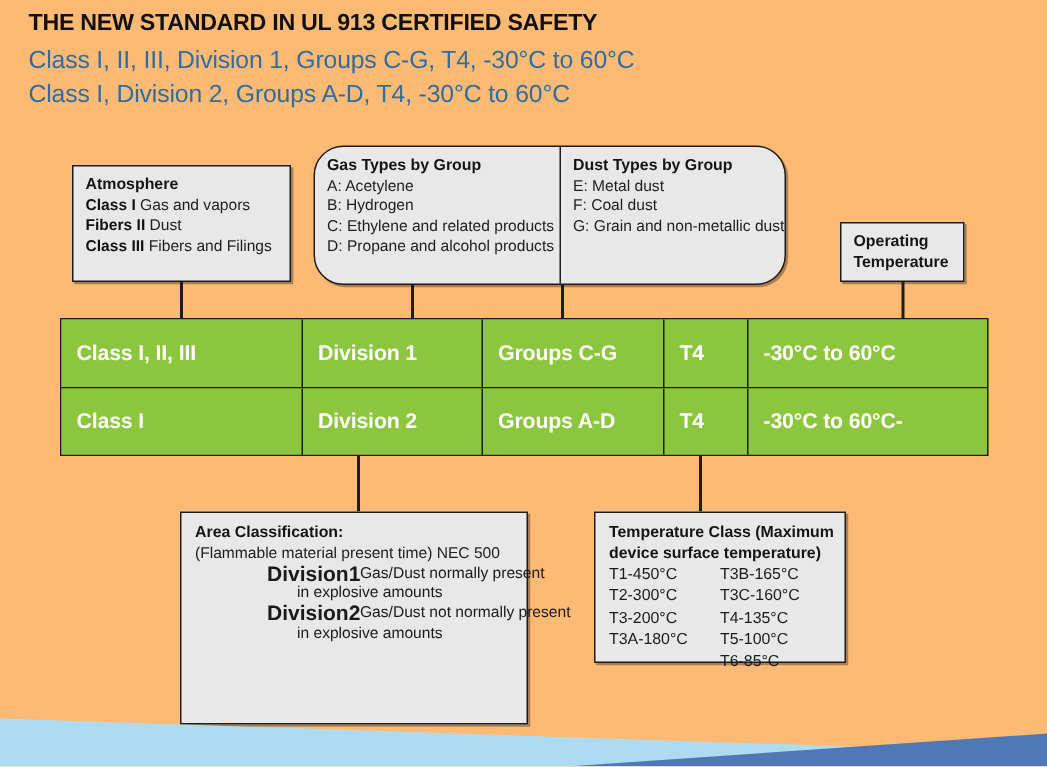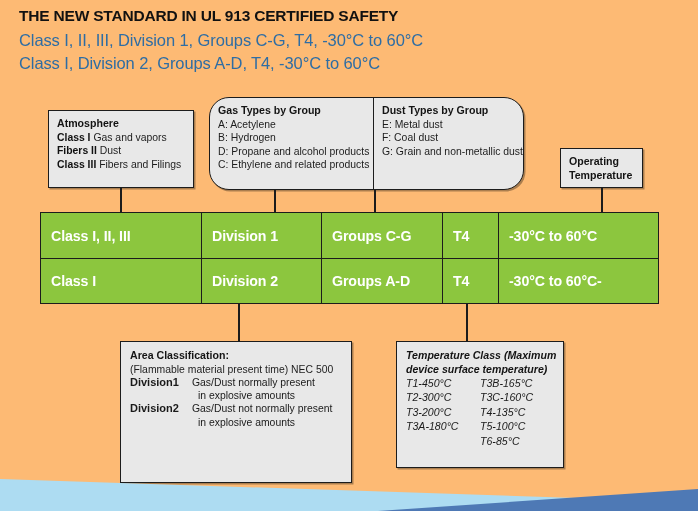--- a/index.html
+++ b/index.html
@@ -119,44 +119,44 @@
     width: 232px;
     height: 142px;
     padding: 7px 0 0 9px;
   }
   #box-area .row2 {
     display: flex;
     line-height: 13.2px;
   }
   #box-area .lbl {
     font-weight: bold;
-    font-size: 11px;
+    font-size: 14px;
     width: 62px;
     flex: 0 0 62px;
     white-space: nowrap;
+    margin-left: 48px;
   }
   #box-area .val {
     font-size: 10.4px;
     white-space: nowrap;
   }
   #box-area .indent {
     font-size: 10.4px;
     padding-left: 68px;
     line-height: 13.2px;
     white-space: nowrap;
   }
 
   
   #box-tempclass {
     left: 396px;
     top: 341px;
     width: 168px;
-    height: 127px;
+    height: 101px;
     padding: 7px 0 0 9px;
-    font-style: italic;
   }
   #box-tempclass .tcrow {
     display: flex;
     line-height: 14.4px;
   }
   #box-tempclass .tc-a,
   #box-tempclass .tc-b {
     font-size: 10.6px;
     white-space: nowrap;
   }
@@ -240,22 +240,22 @@
     </div>
   </div>
 
   <div class="infobox" id="box-types">
     <div class="divider"></div>
 
     <div class="halfcol gas">
       <div class="bx-title">Gas Types by Group</div>
       <div class="bx-line">A: Acetylene</div>
       <div class="bx-line">B: Hydrogen</div>
+      <div class="bx-line">C: Ethylene and related products</div>
       <div class="bx-line">D: Propane and alcohol products</div>
-      <div class="bx-line">C: Ethylene and related products</div>
     </div>
 
     <div class="halfcol dust">
       <div class="bx-title">Dust Types by Group</div>
       <div class="bx-line">E: Metal dust</div>
       <div class="bx-line">F: Coal dust</div>
       <div class="bx-line">G: Grain and non-metallic dust</div>
     </div>
   </div>
 

